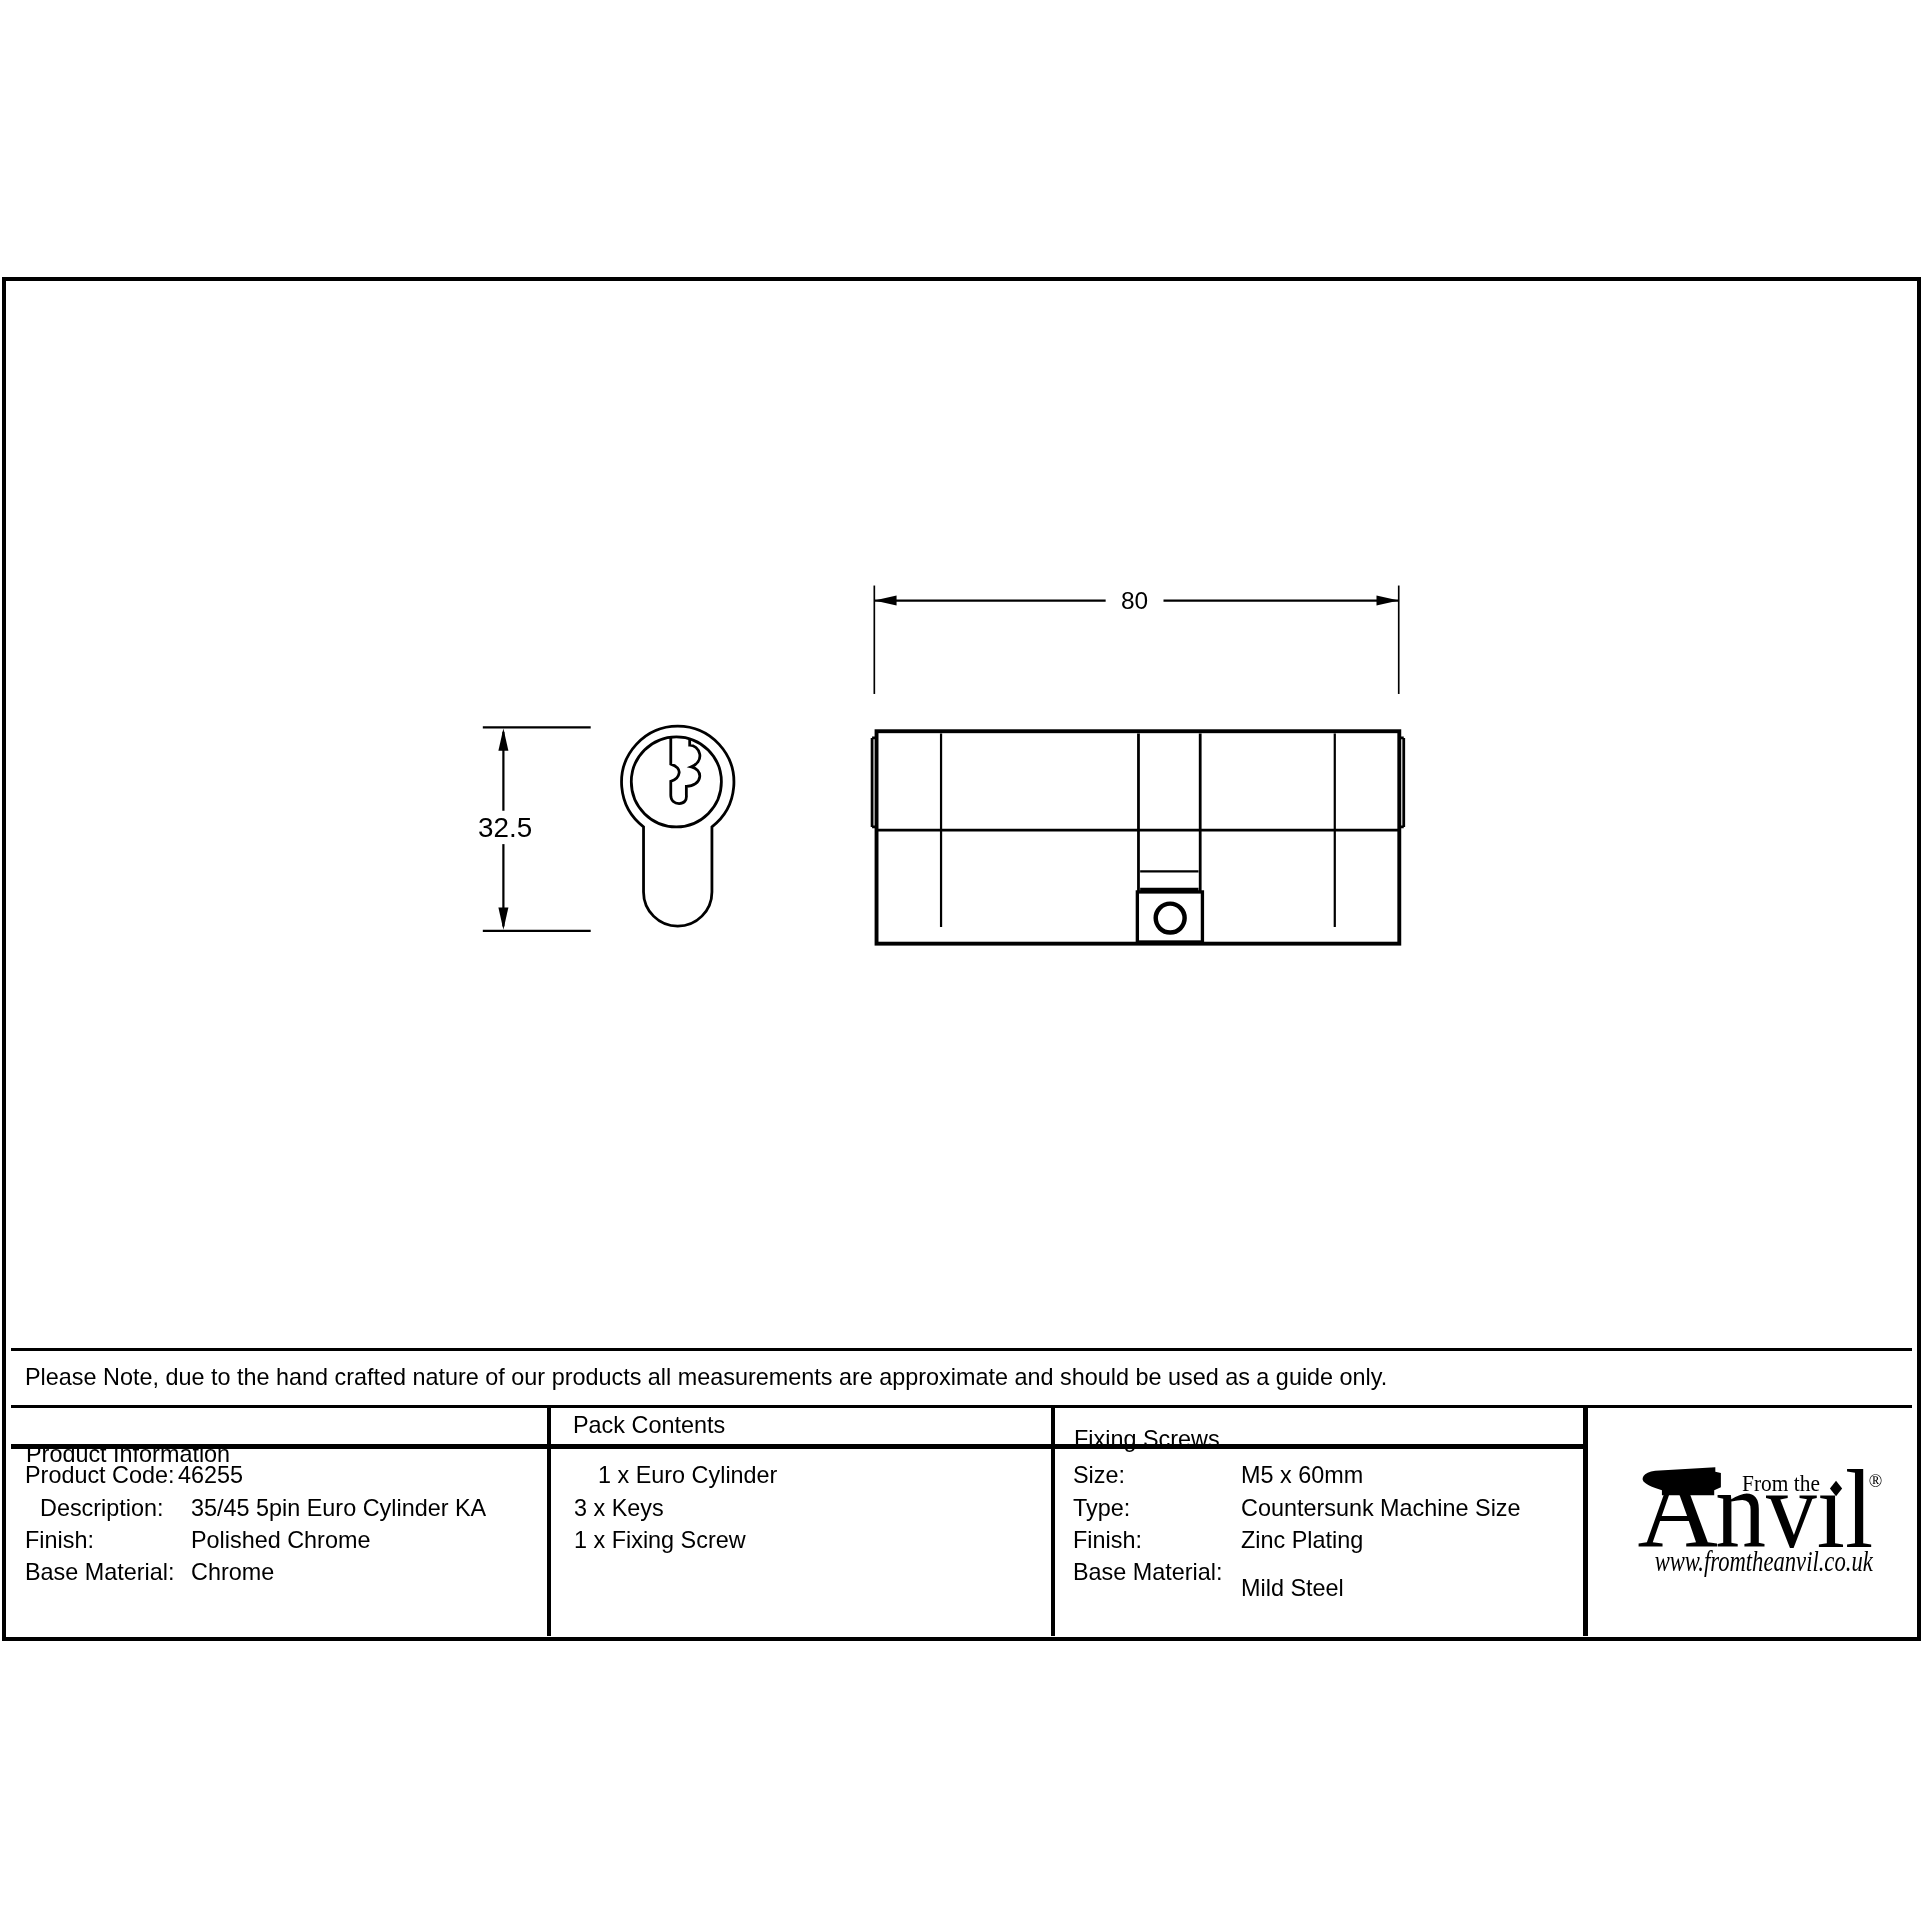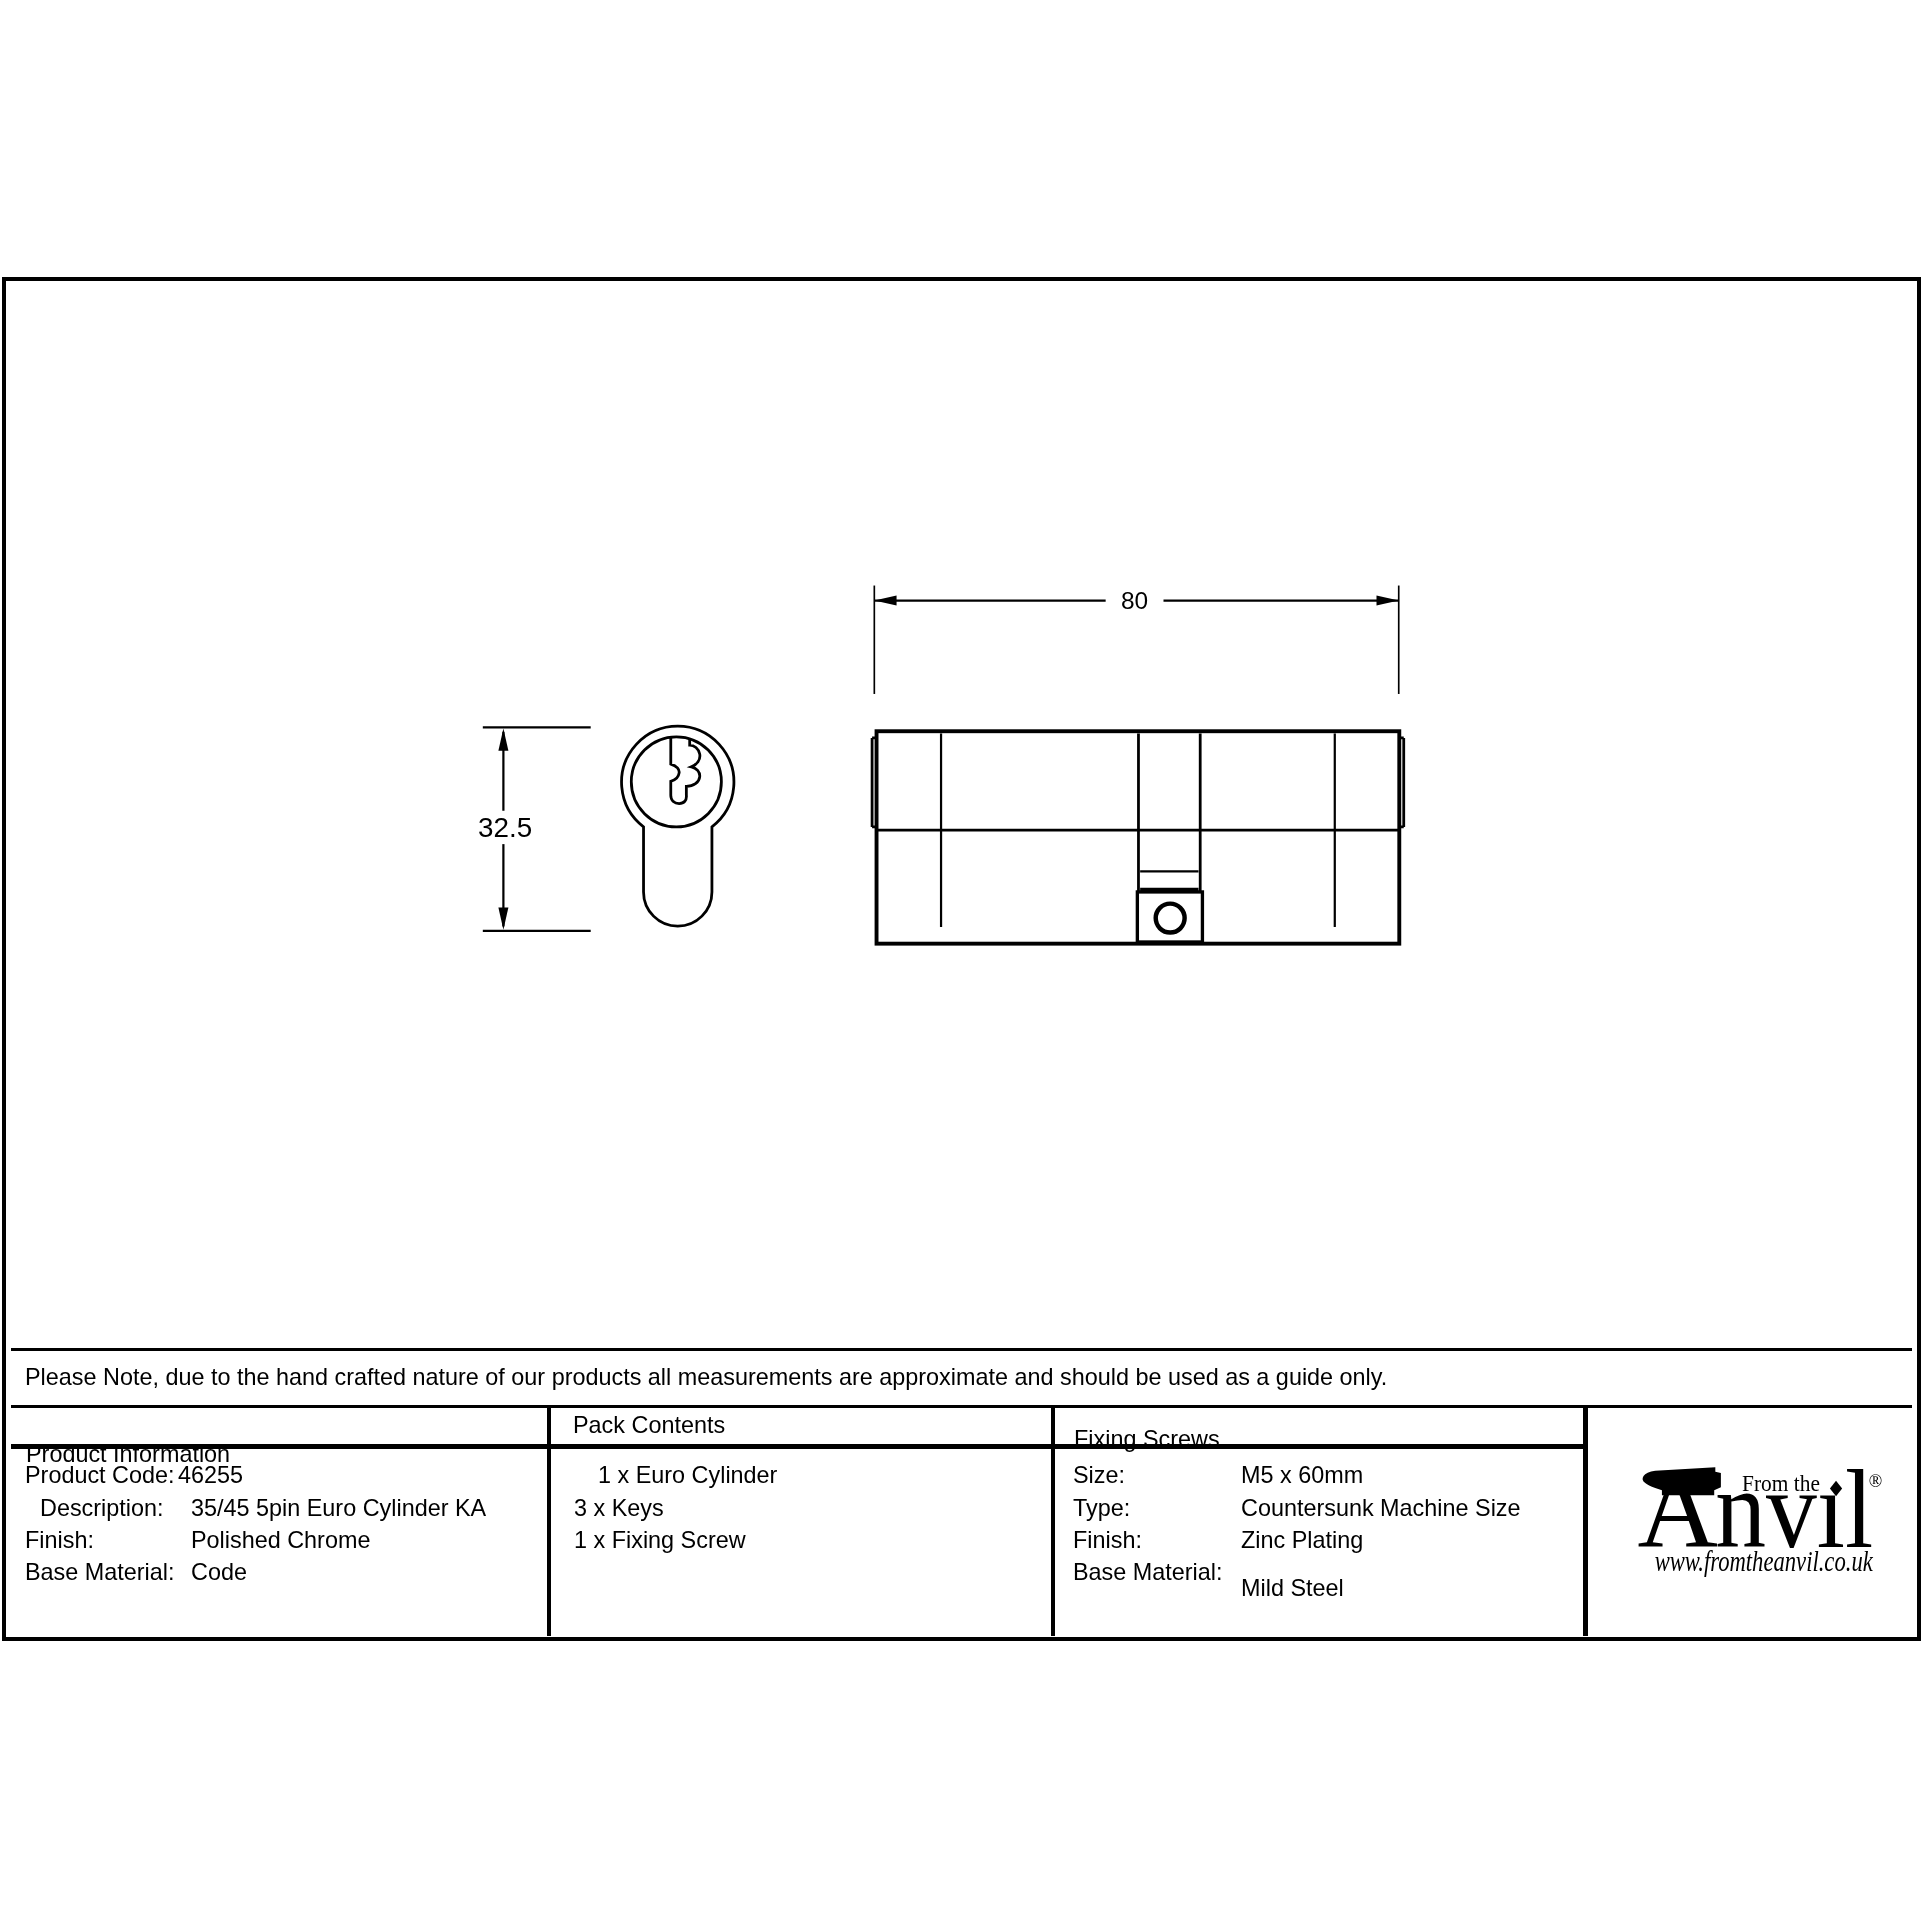--- a/index.html
+++ b/index.html
@@ -84,21 +84,21 @@
   <div class="t" style="left:573px; top:1414px;">Pack Contents</div>
   <div class="t" style="left:1074px; top:1414px;margin-top:14px;">Fixing Screws</div>
 
   <div class="t" style="left:25px; top:1464px;">Product Code:</div>
   <div class="t" style="left:178px; top:1464px;">46255</div>
   <div class="t" style="left:40px; top:1497px;">Description:</div>
   <div class="t" style="left:191px; top:1497px;">35/45 5pin Euro Cylinder KA</div>
   <div class="t" style="left:25px; top:1529px;">Finish:</div>
   <div class="t" style="left:191px; top:1529px;">Polished Chrome</div>
   <div class="t" style="left:25px; top:1561px;">Base Material:</div>
-  <div class="t" style="left:191px; top:1561px;">Code</div>
+  <div class="t" style="left:191px; top:1561px;">Chrome</div>
 
   <div class="t" style="left:574px; top:1464px;margin-left:24px;">1 x Euro Cylinder</div>
   <div class="t" style="left:574px; top:1497px;">3 x Keys</div>
   <div class="t" style="left:574px; top:1529px;">1 x Fixing Screw</div>
 
   <div class="t" style="left:1073px; top:1464px;">Size:</div>
   <div class="t" style="left:1241px; top:1464px;">M5 x 60mm</div>
   <div class="t" style="left:1073px; top:1497px;">Type:</div>
   <div class="t" style="left:1241px; top:1497px;">Countersunk Machine Size</div>
   <div class="t" style="left:1073px; top:1529px;">Finish:</div>

